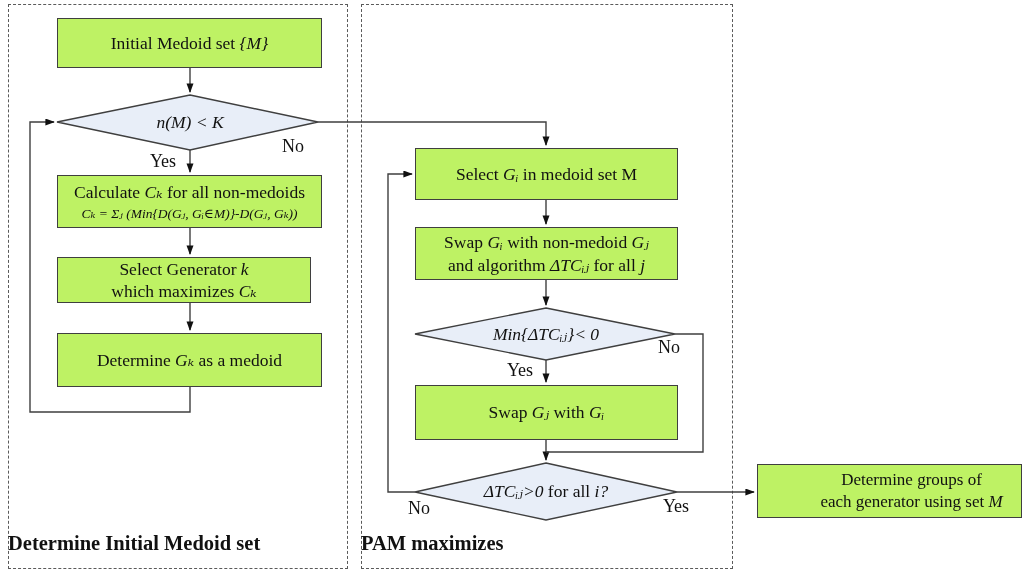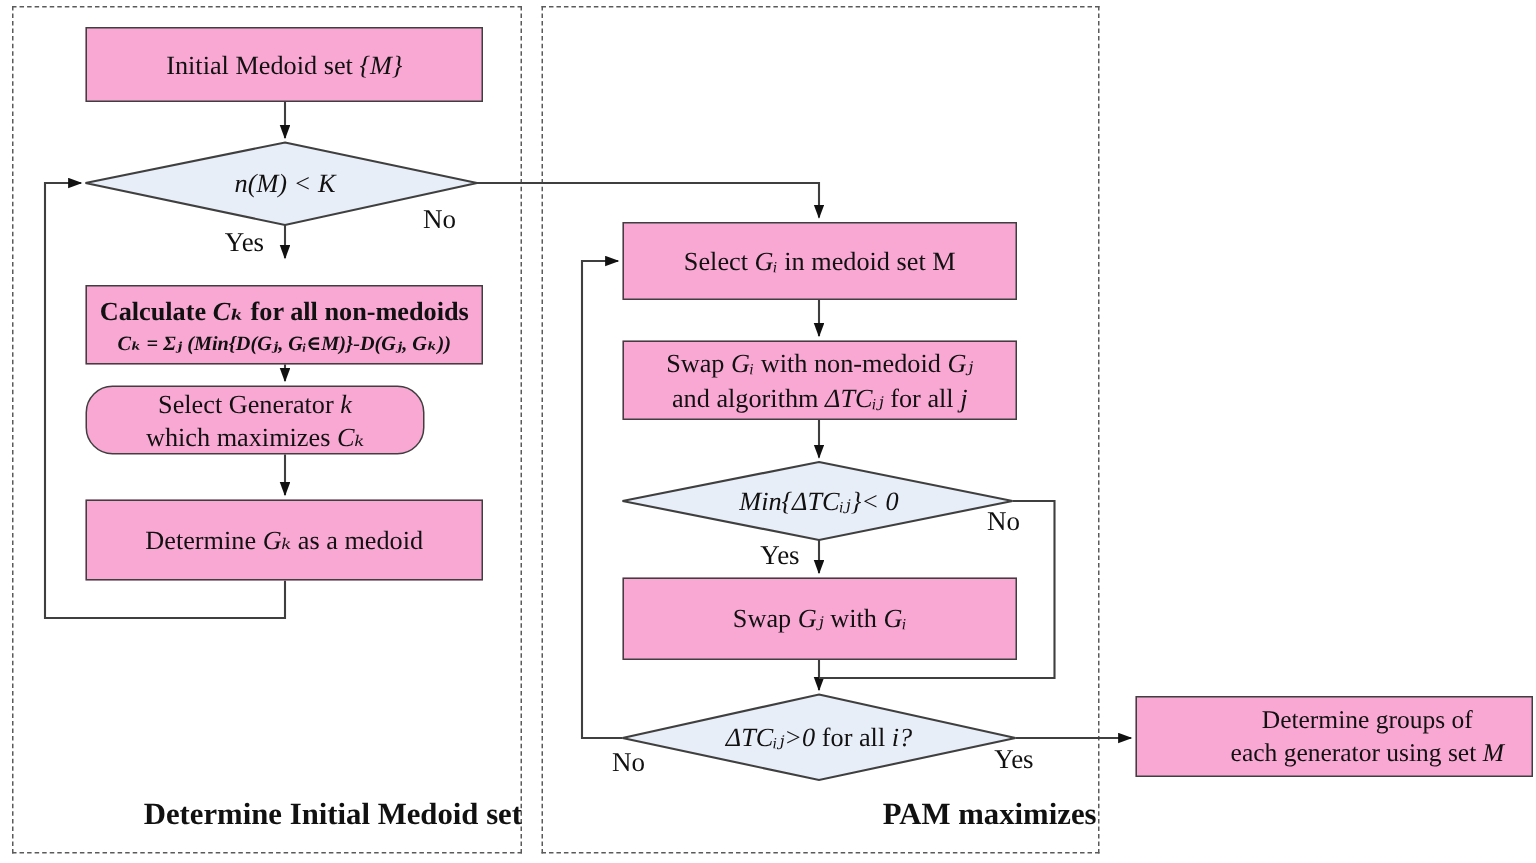--- a/index.html
+++ b/index.html
@@ -9,34 +9,34 @@
     color:#111111;
   }
   .stage{position:absolute;left:0;top:0;width:1024px;height:575px;}
   svg.wires{position:absolute;left:0;top:0;width:1024px;height:575px;z-index:1;}
   .panel{
     position:absolute;border:1.6px dashed #5a5a5a;z-index:0;
     background:transparent;
   }
   .node{
     position:absolute;z-index:2;
-    background:#f9a8d4;border:1.4px solid #3f3f3f;
+    background:#bef264;border:1.4px solid #3f3f3f;
     display:flex;flex-direction:column;align-items:center;justify-content:center;
     text-align:center;font-size:17.5px;line-height:1.28;
     box-sizing:border-box;
   }
   .dtext{
     position:absolute;z-index:3;display:flex;align-items:center;justify-content:center;
     text-align:center;font-size:17.5px;font-style:italic;
   }
   .edge-label{
     position:absolute;z-index:3;font-size:18px;text-align:center;
   }
   .caption{
-    position:absolute;z-index:3;font-weight:bold;font-size:20.5px;text-align:right;
+    position:absolute;z-index:3;font-weight:bold;font-size:20.5px;text-align:left;
   }
   .it{font-style:italic;}
   .formula{font-size:13.5px;font-style:italic;margin-top:1px;white-space:nowrap;}
   .nowrap{white-space:nowrap;}
 </style>
 </head>
 <body>
 
 <div class="stage">
 
@@ -68,26 +68,26 @@
       <polygon points="190,95 318,122 190,150 57,122"></polygon>
       <polygon points="546,308 675,334 546,360 415,334"></polygon>
       <polygon points="546,463 677,492 546,520 415,492"></polygon>
     </g>
   </svg>
 
   <div class="node" style="left:57px;top:18px;width:265px;height:50px;">
     <div class="nowrap"><span>Initial Medoid set </span><span class="it">{M}</span></div>
   </div>
 
-  <div class="node" style="left:57px;top:190px;width:265px;height:53px;font-weight:bold;">
+  <div class="node" style="left:57px;top:175px;width:265px;height:53px;">
     <div class="nowrap"><span>Calculate </span><span class="it">Cₖ</span><span> for all non-medoids</span></div>
     <div class="formula">Cₖ = Σⱼ (Min{D(Gⱼ, Gᵢ∈M)}-D(Gⱼ, Gₖ))</div>
   </div>
 
-  <div class="node" style="left:57px;top:257px;width:226px;height:46px;border-radius:18px;">
+  <div class="node" style="left:57px;top:257px;width:254px;height:46px;">
     <div class="nowrap"><span>Select Generator </span><span class="it">k</span></div>
     <div class="nowrap"><span>which maximizes </span><span class="it">Cₖ</span></div>
   </div>
 
   <div class="node" style="left:57px;top:333px;width:265px;height:54px;">
     <div class="nowrap"><span>Determine </span><span class="it">Gₖ</span><span> as a medoid</span></div>
   </div>
 
   <div class="node" style="left:415px;top:148px;width:263px;height:52px;">
     <div class="nowrap"><span>Select </span><span class="it">Gᵢ</span><span> in medoid set M</span></div>

